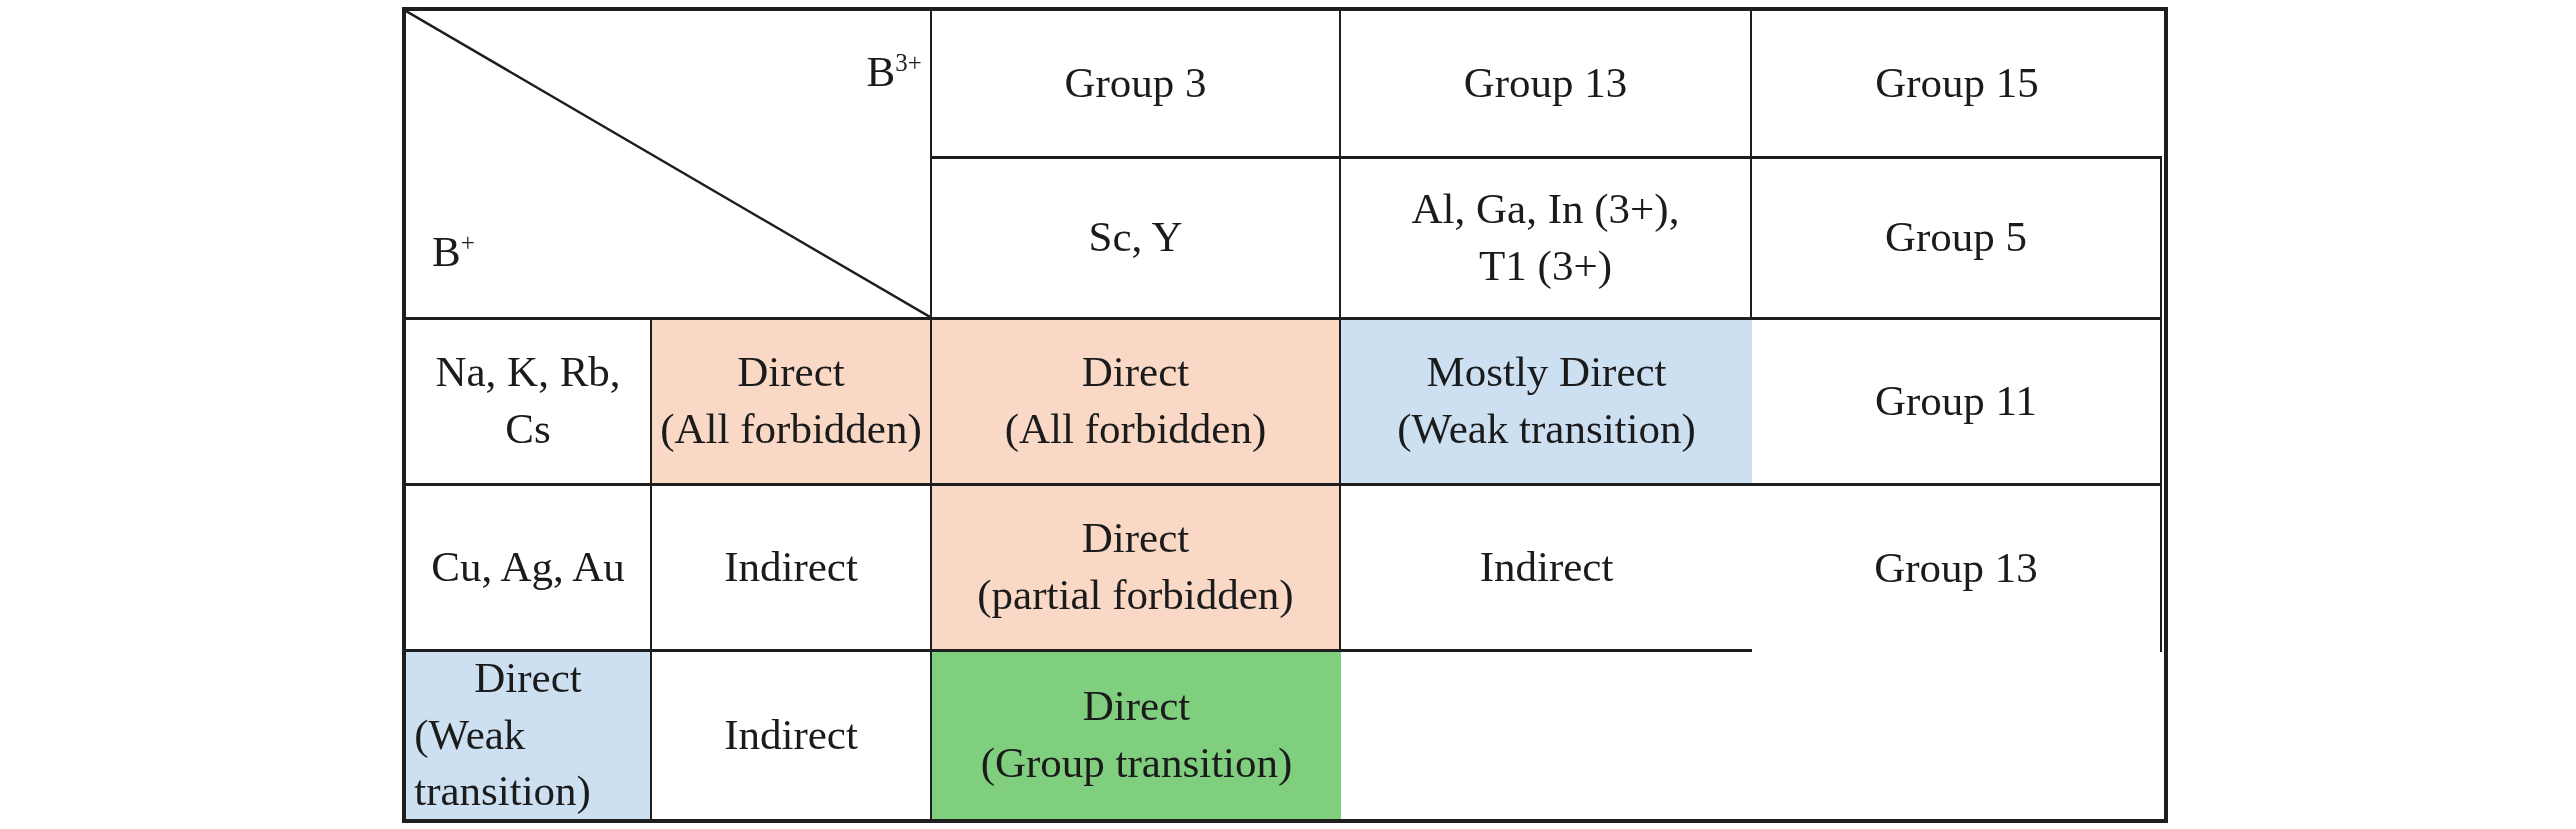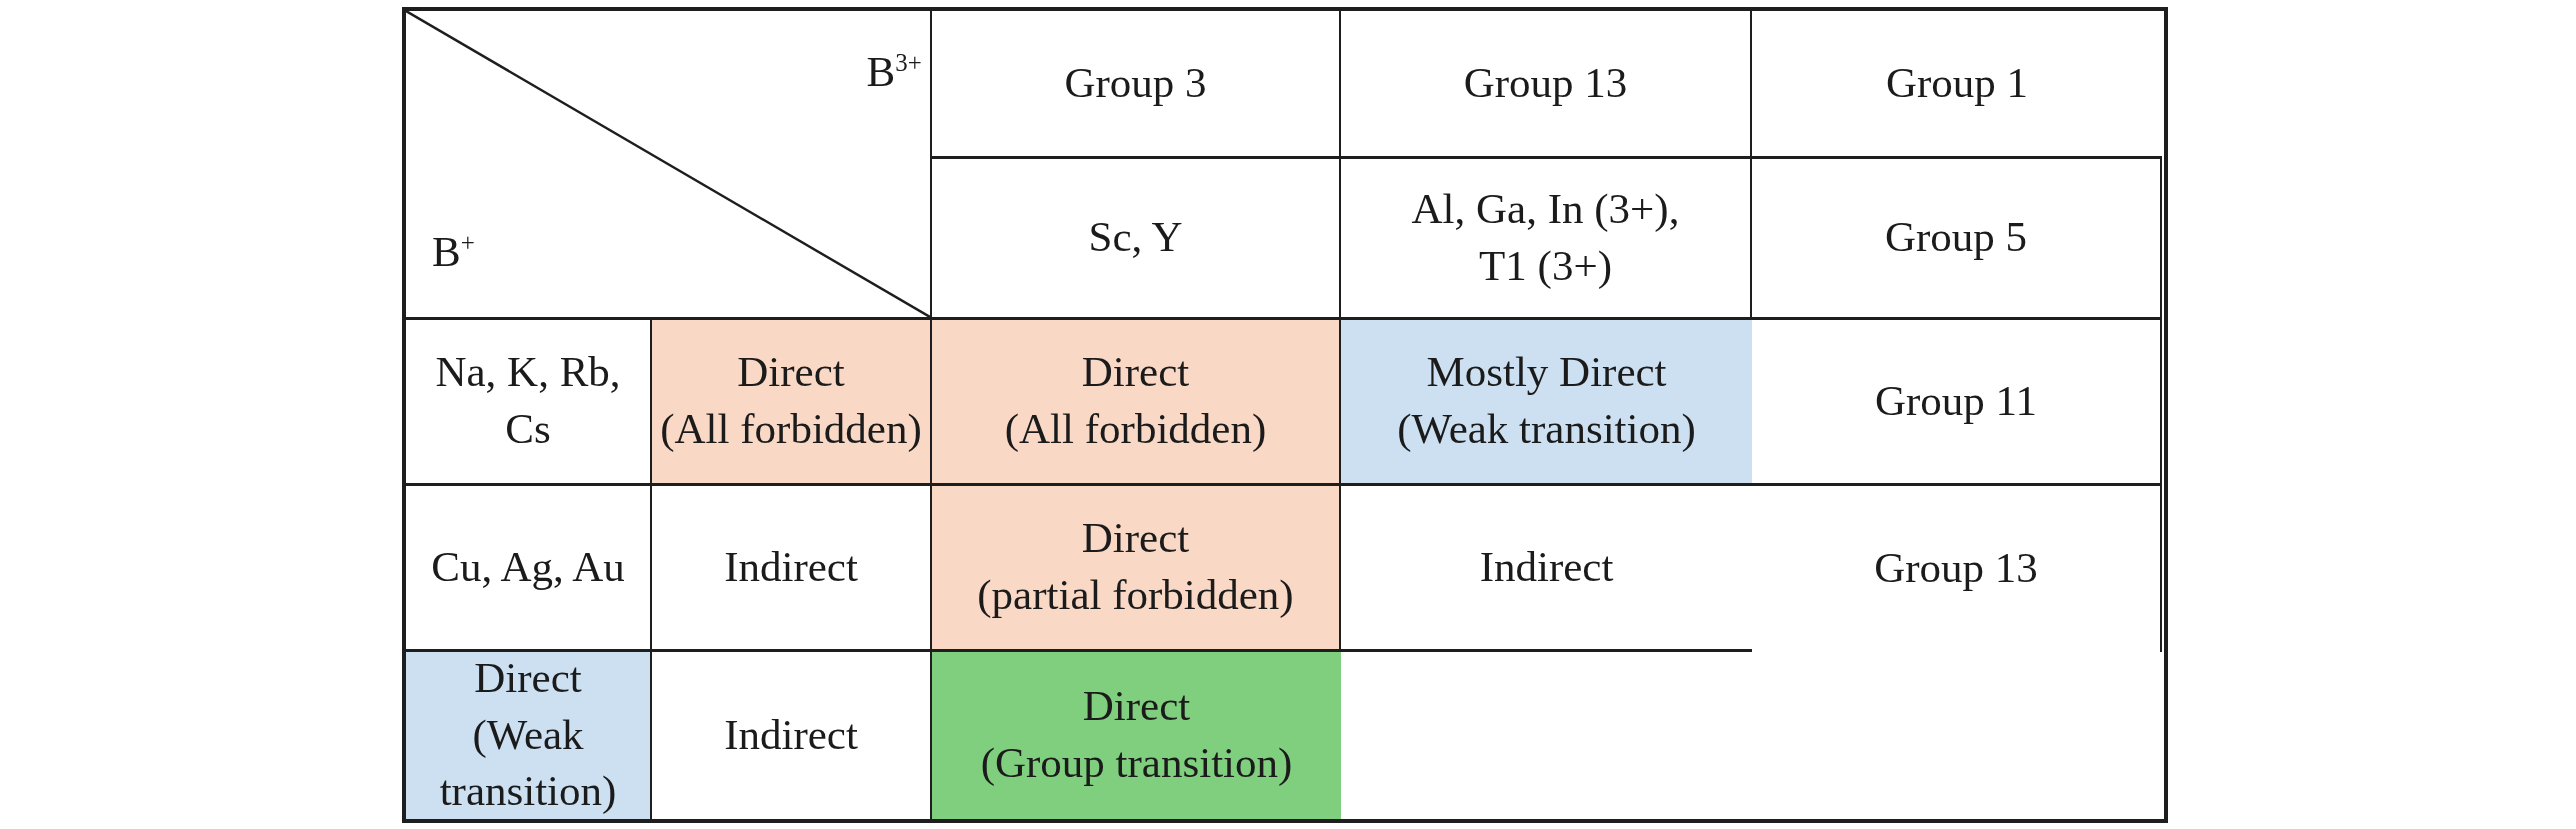--- a/index.html
+++ b/index.html
@@ -27,21 +27,21 @@
     background:#ffffff;
   }
   .cell{
     box-sizing:border-box;
     border-right:2.5px solid var(--line);
     border-bottom:3.3px solid var(--line);
     display:flex;
     flex-direction:column;
     align-items:center;
     justify-content:center;
-    text-align:center;
+    text-align:left;
     font-size:43px;
     line-height:1.32;
     padding:3.3px 8.2px;
   }
   .cell .ln{display:block;}
   .lastcol{border-right:none;}
   .lastrow{border-bottom:none;}
   .corner{
     grid-column:1 / 3;
     grid-row:1 / 3;
@@ -69,21 +69,21 @@
       <div class="lbl lbl-bottom"><span>B</span><sup>+</sup></div>
     </div>
 
     <div class="cell">
         <span class="ln">Group 3</span>
       </div>
     <div class="cell">
         <span class="ln">Group 13</span>
       </div>
     <div class="cell lastcol">
-        <span class="ln">Group 1</span>
+        <span class="ln">Group 15</span>
       </div>
 
     <div class="cell">
         <span class="ln">Sc, Y</span>
         <span class="ln"></span>
       </div>
     <div class="cell">
         <span class="ln">Al, Ga, In (3+),</span>
         <span class="ln">T1 (3+)</span>
       </div>

